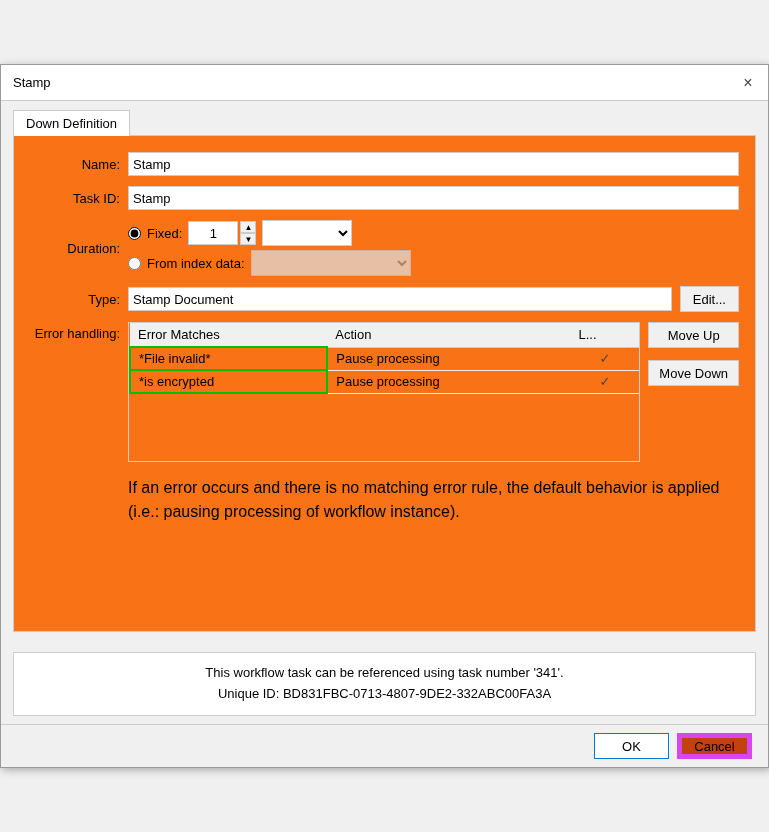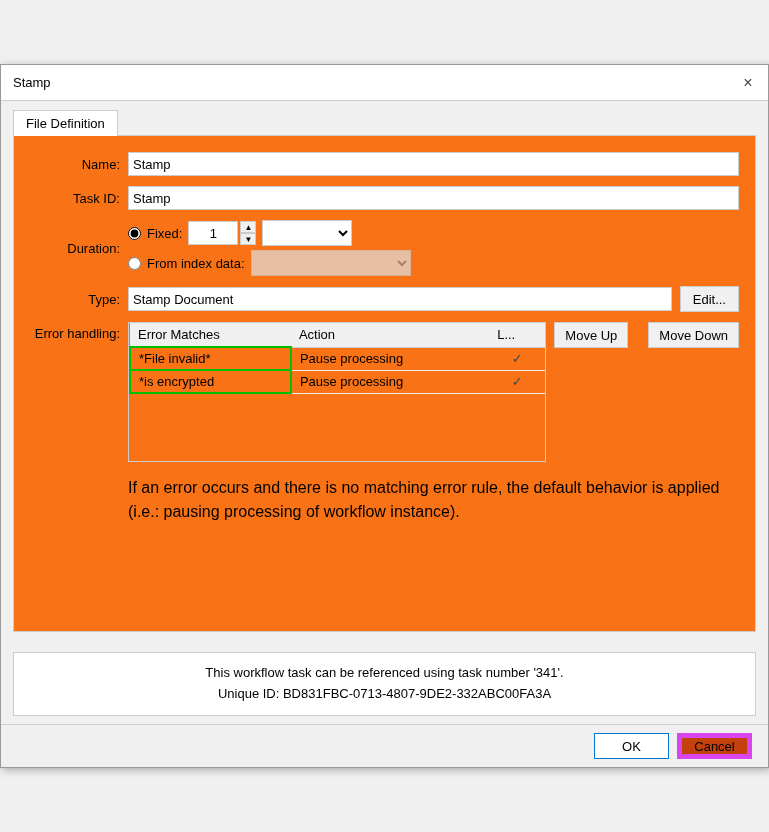--- a/index.html
+++ b/index.html
@@ -205,22 +205,22 @@
     .error-table tr:nth-child(1) td:first-child,
     .error-table tr:nth-child(2) td:first-child {
       border: 2px solid #00c000;
     }
     .checkbox-cell {
       text-align: center;
       color: #444;
     }
     .table-buttons {
       display: flex;
-      flex-direction: row;
-      gap: 20px;
+      flex-direction: column;
+      gap: 12px;
     }
     .action-btn {
       height: 26px;
       padding: 2px 10px;
       border: 1px solid #ccc;
       background: #f0f0f0;
       cursor: pointer;
       font-size: 13px;
       font-family: inherit;
       white-space: nowrap;
@@ -277,21 +277,21 @@
 <body>
 
 <div class="dialog">
 
   <div class="title-bar">
     <span class="title-bar-text">Stamp</span>
     <button class="close-btn">×</button>
   </div>
 
   <div class="tab-bar">
-    <div class="tab">File Definition</div>
+    <div class="tab">Down Definition</div>
   </div>
 
   <div class="tab-content">
 
     <div class="form-row">
       <span class="label">Name:</span>
       <input type="text" class="text-input" value="Stamp" style="">
     </div>
 
     <div class="form-row">

